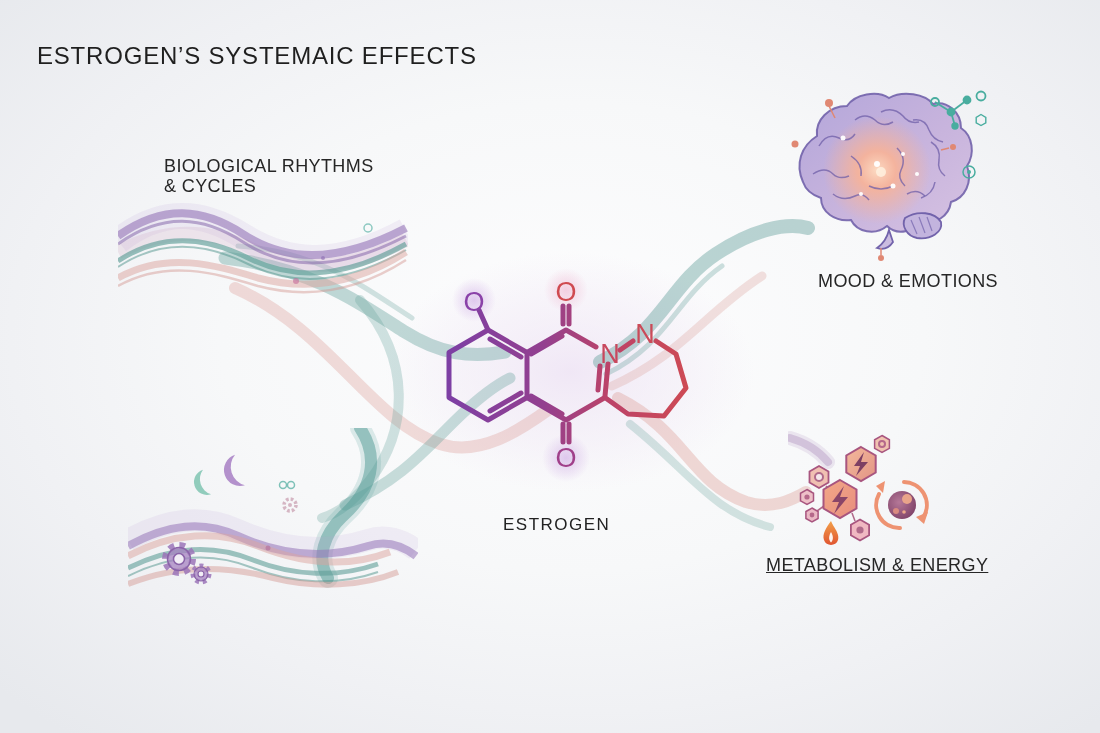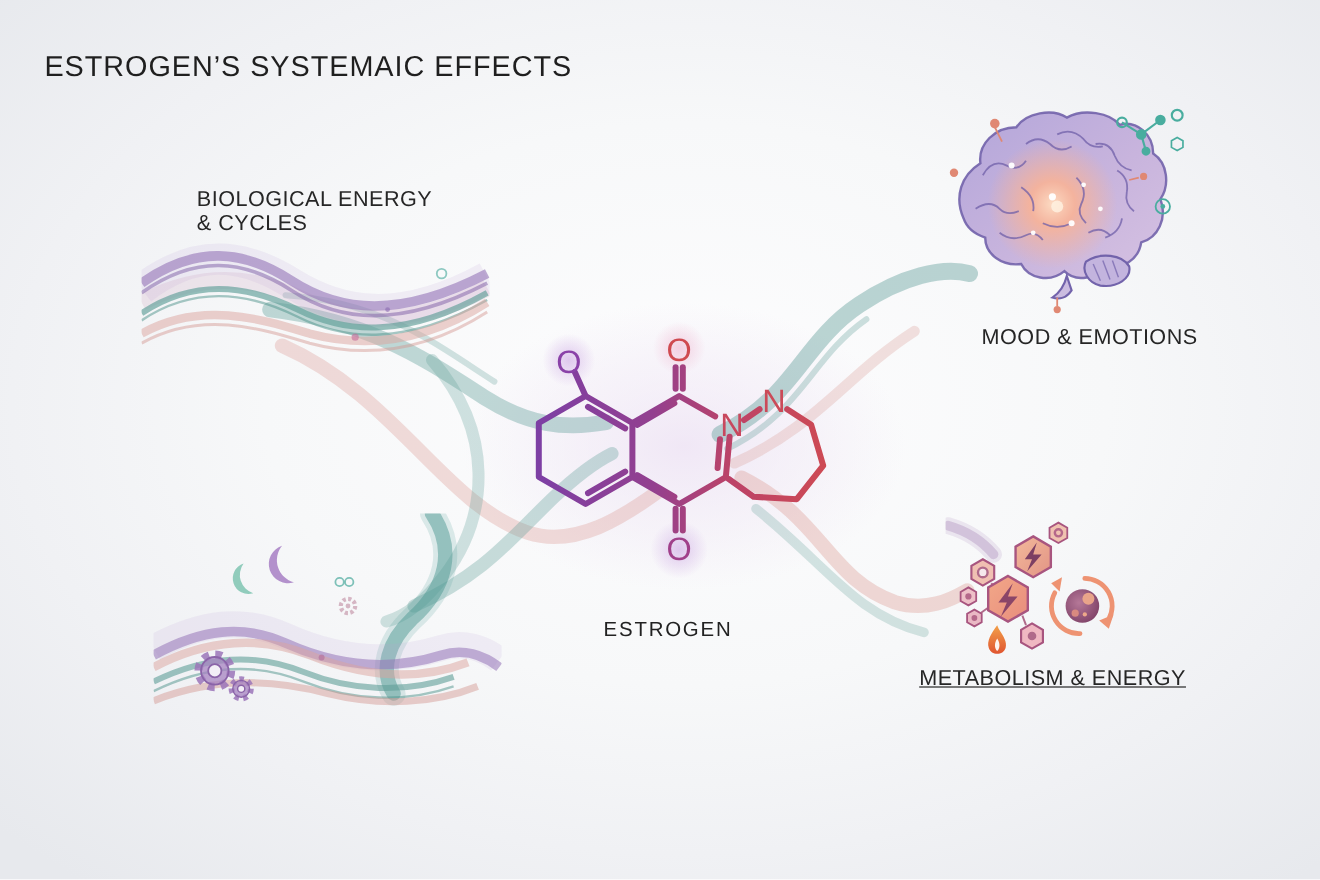--- a/index.html
+++ b/index.html
@@ -287,21 +287,21 @@
       <circle cx="116" cy="94" r="1.8" fill="#eda88a"></circle>
       <path d="M 116,64 A 23,23 0 0 1 136,98" fill="none" stroke="#ee9372" stroke-width="4" stroke-linecap="round"></path>
       <polygon points="140,94 136,106 128,99" fill="#ee9372"></polygon>
       <path d="M 112,110 A 23,23 0 0 1 91,76" fill="none" stroke="#ee9372" stroke-width="4" stroke-linecap="round"></path>
       <polygon points="88,68 97,63 95,75" fill="#ee9372"></polygon>
     </g>
   </svg>
 
   <div id="title" class="abs label">ESTROGEN’S SYSTEMAIC EFFECTS</div>
 
-  <div id="label-bio" class="abs label"><span>BIOLOGICAL ENERGY</span><br><span>&amp; CYCLES</span></div>
+  <div id="label-bio" class="abs label"><span>BIOLOGICAL RHYTHMS</span><br><span>&amp; CYCLES</span></div>
 
   <div id="label-mood" class="abs label">MOOD &amp; EMOTIONS</div>
 
   <div id="label-metab" class="abs label">METABOLISM &amp; ENERGY</div>
 
   <div id="label-estrogen" class="abs label">ESTROGEN</div>
 
 </div>
 
 </body></html>

